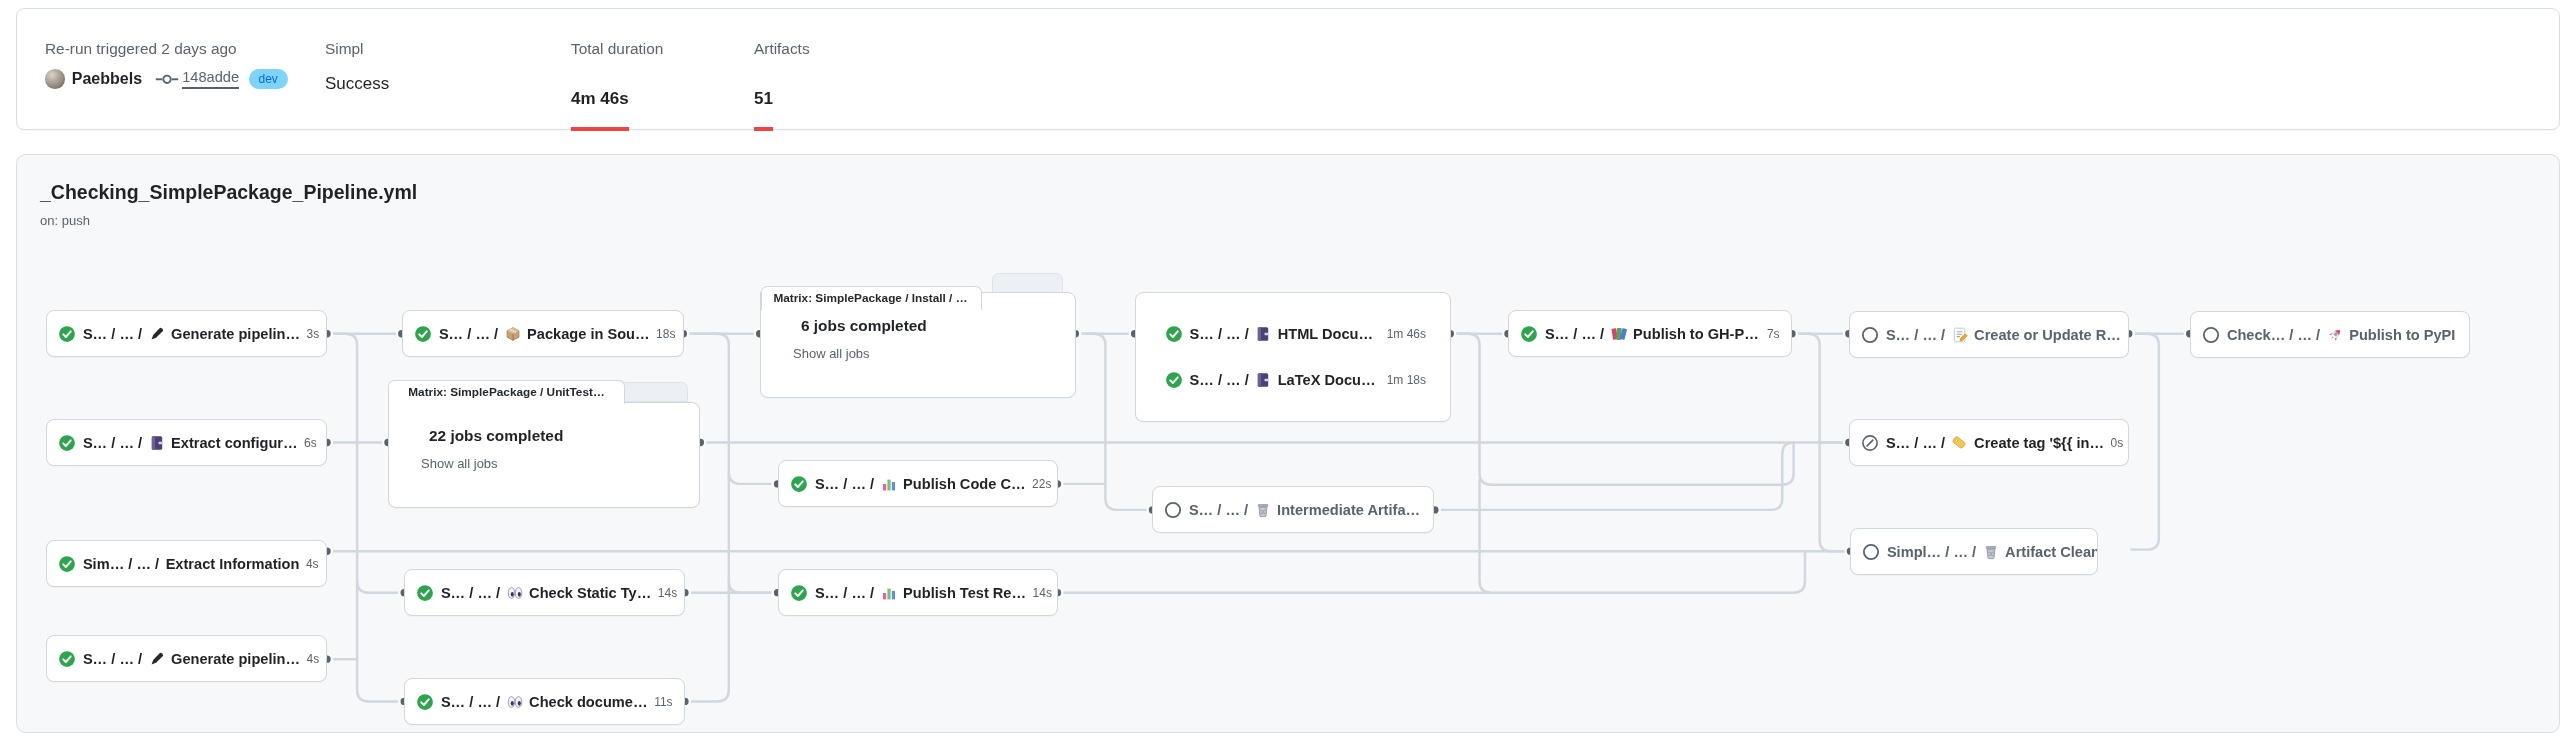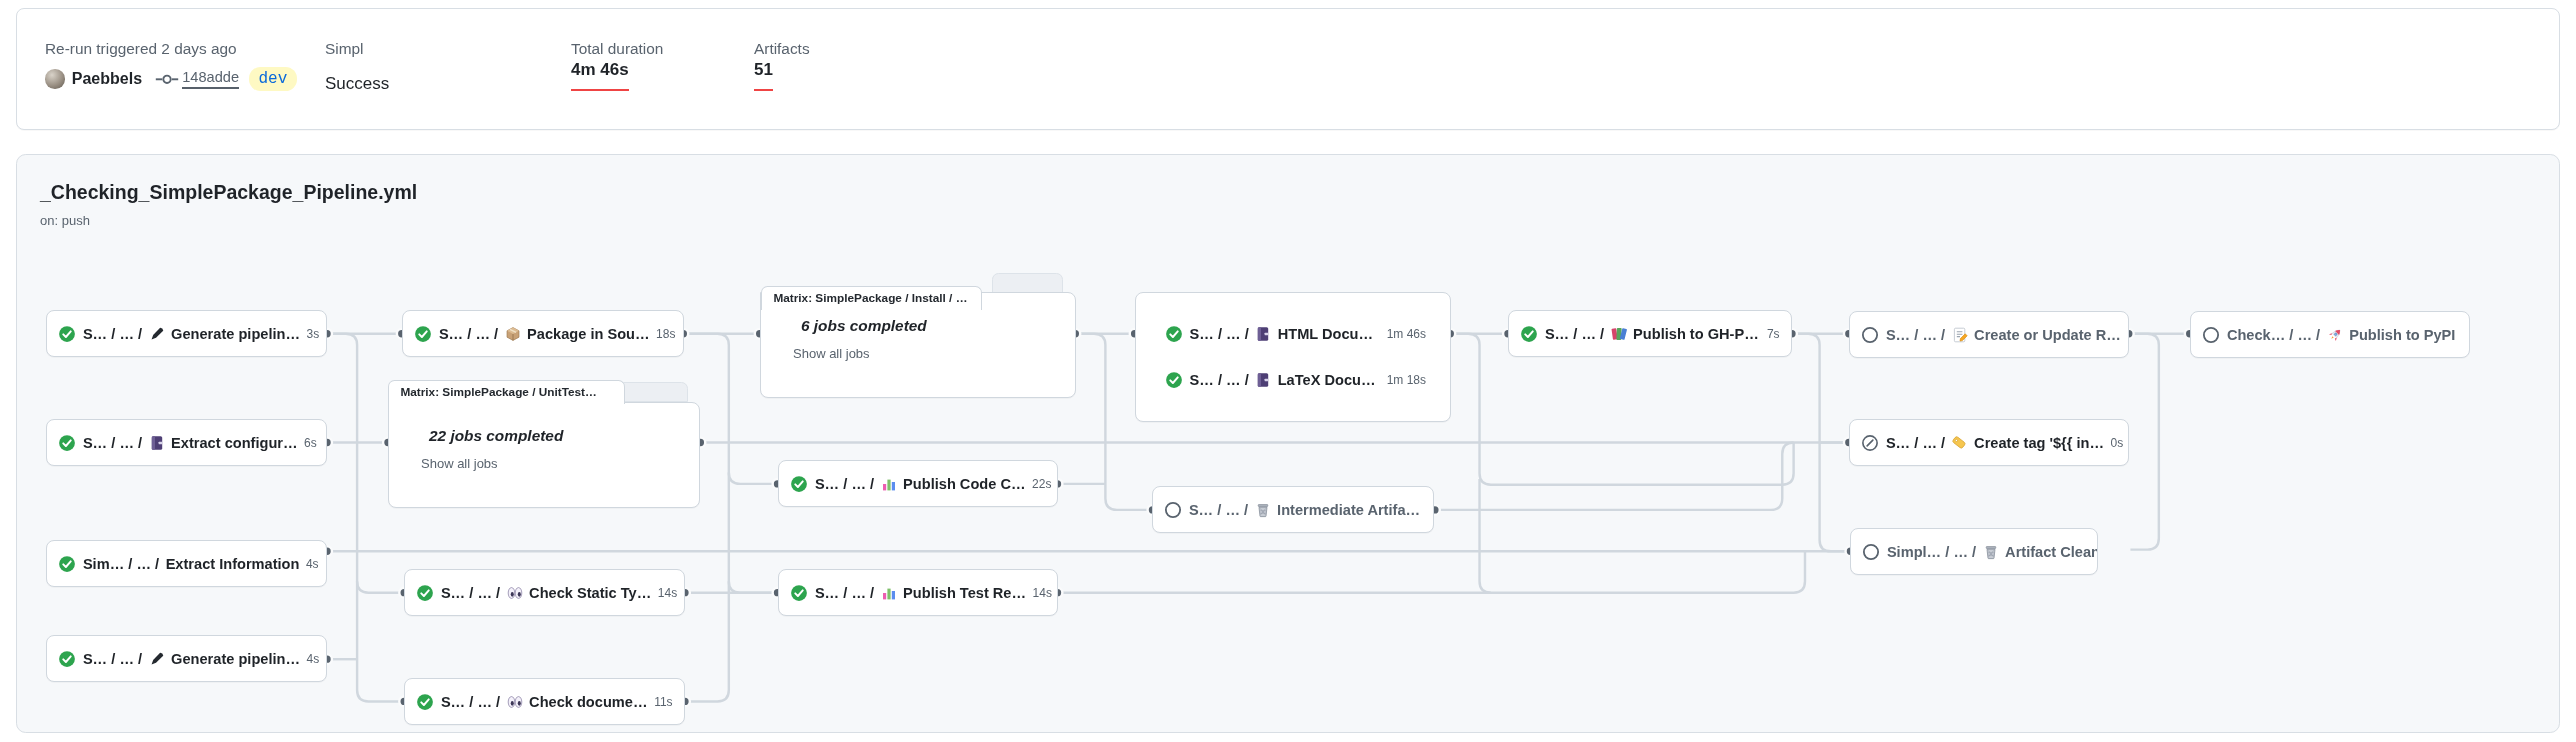--- a/index.html
+++ b/index.html
@@ -16,37 +16,37 @@
     position: absolute; left: 16px; top: 8px; width: 2544px; height: 122px;
     background: #fff; border: 1.2px solid #d8dee4; border-radius: 8px;
     box-shadow: 0 0.8px 0 rgba(27,31,36,.04);
     z-index: 2;
   }
   .hcol { position: absolute; top: 31px; }
   .hlabel { font-size: 15.4px; color: #59636e; }
   .hval-row { display: flex; align-items: center; margin-top: 8px; height: 26px; }
   .status-val { font-size: 17px; font-weight: 500; margin-top: 16px; }
   .big-link {
-    display: inline-block; font-size: 17px; font-weight: 600; margin-top: 2px;
-    border-bottom: 2px solid #ef4444; padding-bottom: 9px; cursor: pointer;
+    display: inline-block; font-size: 17px; font-weight: 600; margin-top: 31px;
+    border-bottom: 4px solid #ef4444; padding-bottom: 18px; cursor: pointer;
   }
   .avatar {
     width: 19.5px; height: 19.5px; border-radius: 50%;
     background: radial-gradient(circle at 35% 30%, #d9d3c9, #9a9084 55%, #5f584e);
     display: inline-block; flex: none;
   }
   .actor { font-size: 16px; font-weight: 700; margin-left: 7.3px; cursor: pointer; }
   .commit-icon { margin-left: 13px; display: inline-flex; align-items: center; }
   .sha {
     font-size: 14.6px; color: #59636e; margin-left: 3.2px;
     border-bottom: 2px solid #57606a; padding-bottom: 1.6px; cursor: pointer;
   }
   .branch {
-    margin-left: 9.7px; font-family: Liberation Mono, monospace;
-    font-size: 16px; color: #0969da; background: #fef9c3;
+    margin-left: 9.7px; font-family: Liberation Sans, sans-serif;
+    font-size: 12px; color: #0969da; background: #7dd3fc;
     padding: 3.2px 9.7px; border-radius: 11.4px; cursor: pointer;
   }
   
   .main-card {
     position: absolute; left: 16px; top: 154px; width: 2544px; height: 579px;
     background: #f6f8fa; border: 1.2px solid #d8dee4; border-radius: 9.7px;
     z-index: 0;
   }
   .wf-title { position: absolute; left: 23px; top: 26px; font-size: 19.5px; font-weight: 600; color: #1f2328; }
   .wf-trigger { position: absolute; left: 23px; top: 58px; font-size: 13px; color: #59636e; }
@@ -81,21 +81,21 @@
   }
   .gtab-ghost {
     position: absolute; height: 19.5px; background: #eceff3;
     border: 0.8px solid #dde3e9; border-radius: 6.5px 6.5px 0 0; z-index: 0;
   }
   .gcard {
     position: absolute; background: #fff; border: 1.2px solid #d0d7de;
     border-radius: 0 8px 8px 8px;
     box-shadow: 0 0.8px 0 rgba(27,31,36,.04); z-index: 2; cursor: pointer;
   }
-  .gsummary { display: flex; align-items: center; padding: 24px 0 0 32px; font-style: italic; }
+  .gsummary { display: flex; align-items: center; padding: 24px 0 0 32px; }
   .gsummary .gtext { font-size: 15.4px; font-weight: 700; margin-left: 8px; }
   .gshowall { font-size: 13px; color: #59636e; padding: 11.4px 0 0 32px; cursor: pointer; }
   
   .mcard {
     position: absolute; background: #fff; border: 1.2px solid #d0d7de;
     border-radius: 8px; box-shadow: 0 0.8px 0 rgba(27,31,36,.04);
     padding-top: 18px; cursor: pointer;
   }
   .grow {
     display: flex; align-items: center; height: 45px; margin-bottom: 1.6px;
@@ -452,21 +452,21 @@
             <circle cx="10" cy="8.7" r="1.6" fill="#7fb3e8" stroke="#4a76a8" stroke-width="0.6"></circle>
             <path d="M6 11 L3.9 14.6 L6.9 13.3 Z" fill="#e14b66"></path>
             <path d="M14 11 L16.1 14.6 L13.1 13.3 Z" fill="#e14b66"></path>
             <path d="M8.9 13.4 L10 16.6 L11.1 13.4 Z" fill="#f6a33c"></path>
           </g>
         </svg>
       </span>
       <span class="jname">Publish to PyPI</span>
     </div>
     <div class="gtab-ghost" style="left: 617px; top: 382px; width: 71px;"></div>
-    <div class="gtab" style="left: 388px; top: 380px; width: 237px;">Matrix: SimplePackage / UnitTest…</div>
+    <div class="gtab" style="left: 388px; top: 380px; width: 237px; text-align: center;">Matrix: SimplePackage / UnitTest…</div>
     <div class="gcard" style="left: 388px; top: 402px; width: 312px; height: 106px;">
       <div class="gsummary">
         <span class="sicon"><svg viewBox="0 0 24 24">
             <circle cx="12" cy="12" r="10.5" fill="#2da44e"></circle>
             <path d="M7 12.5 L10.5 16 L17 8.5" stroke="#fff" stroke-width="2.6" fill="none" stroke-linecap="round" stroke-linejoin="round"></path>
           </svg></span>
         <span class="gtext">22 jobs completed</span>
       </div>
       <div class="gshowall">Show all jobs</div>
     </div>

